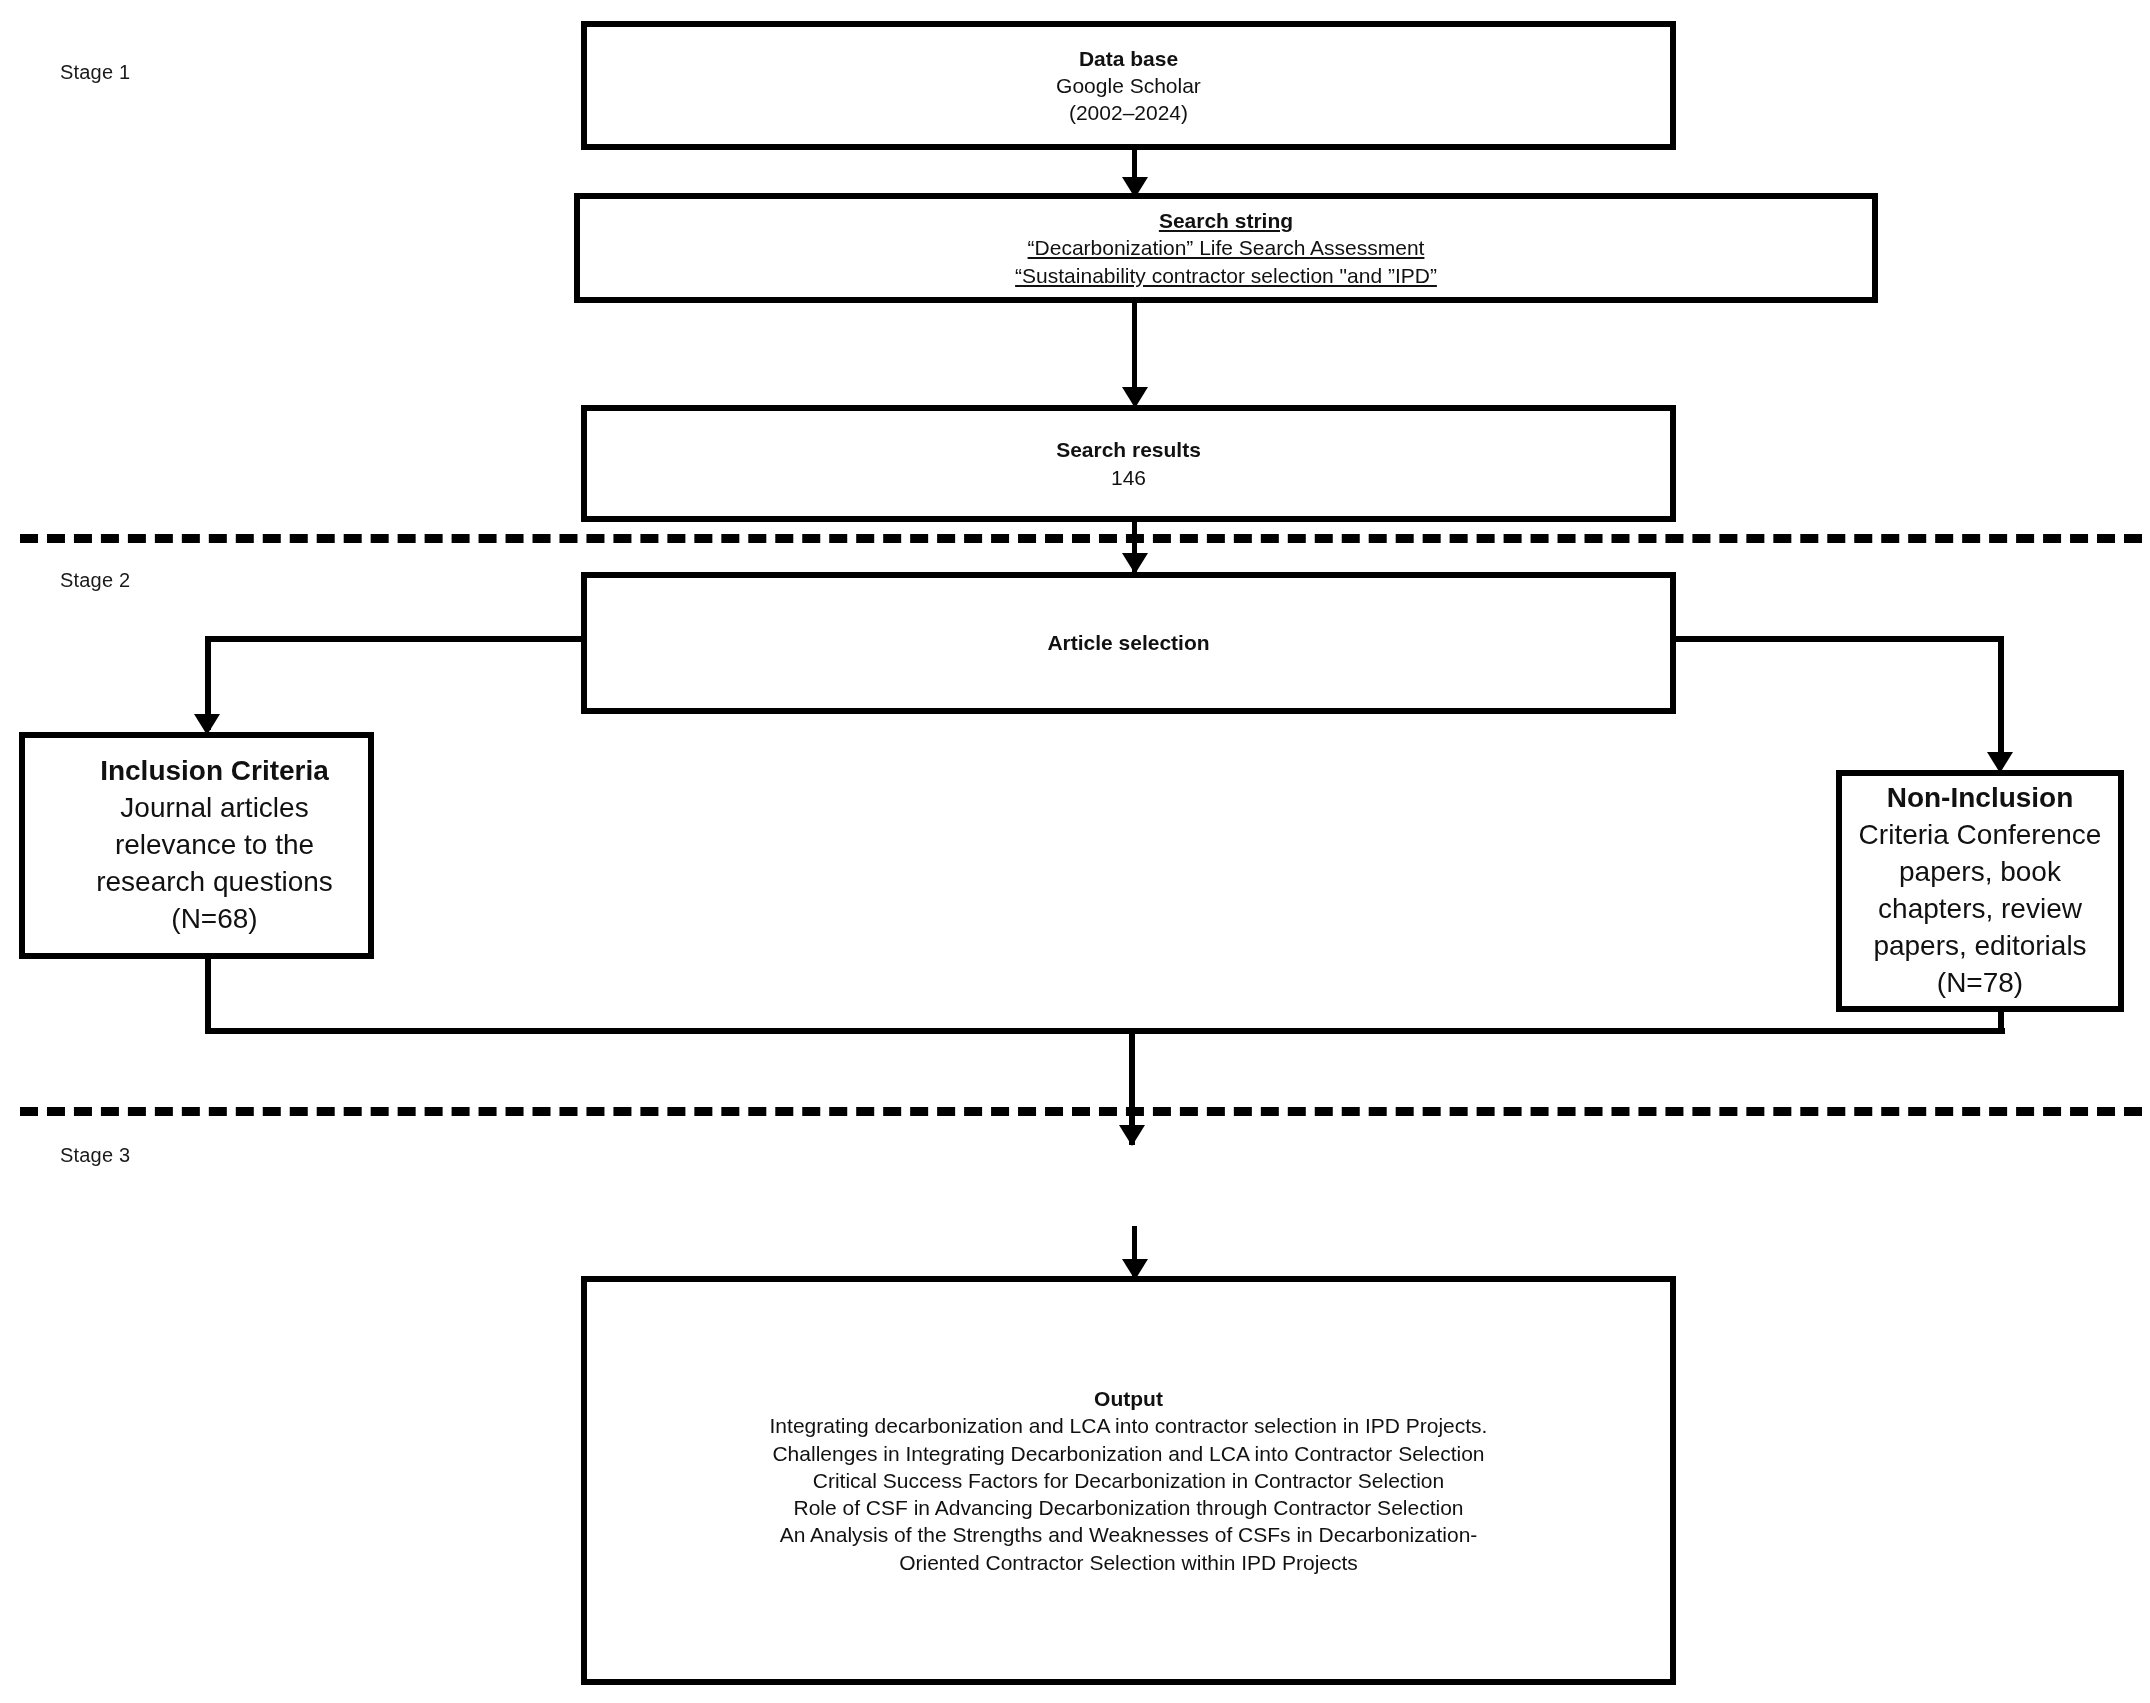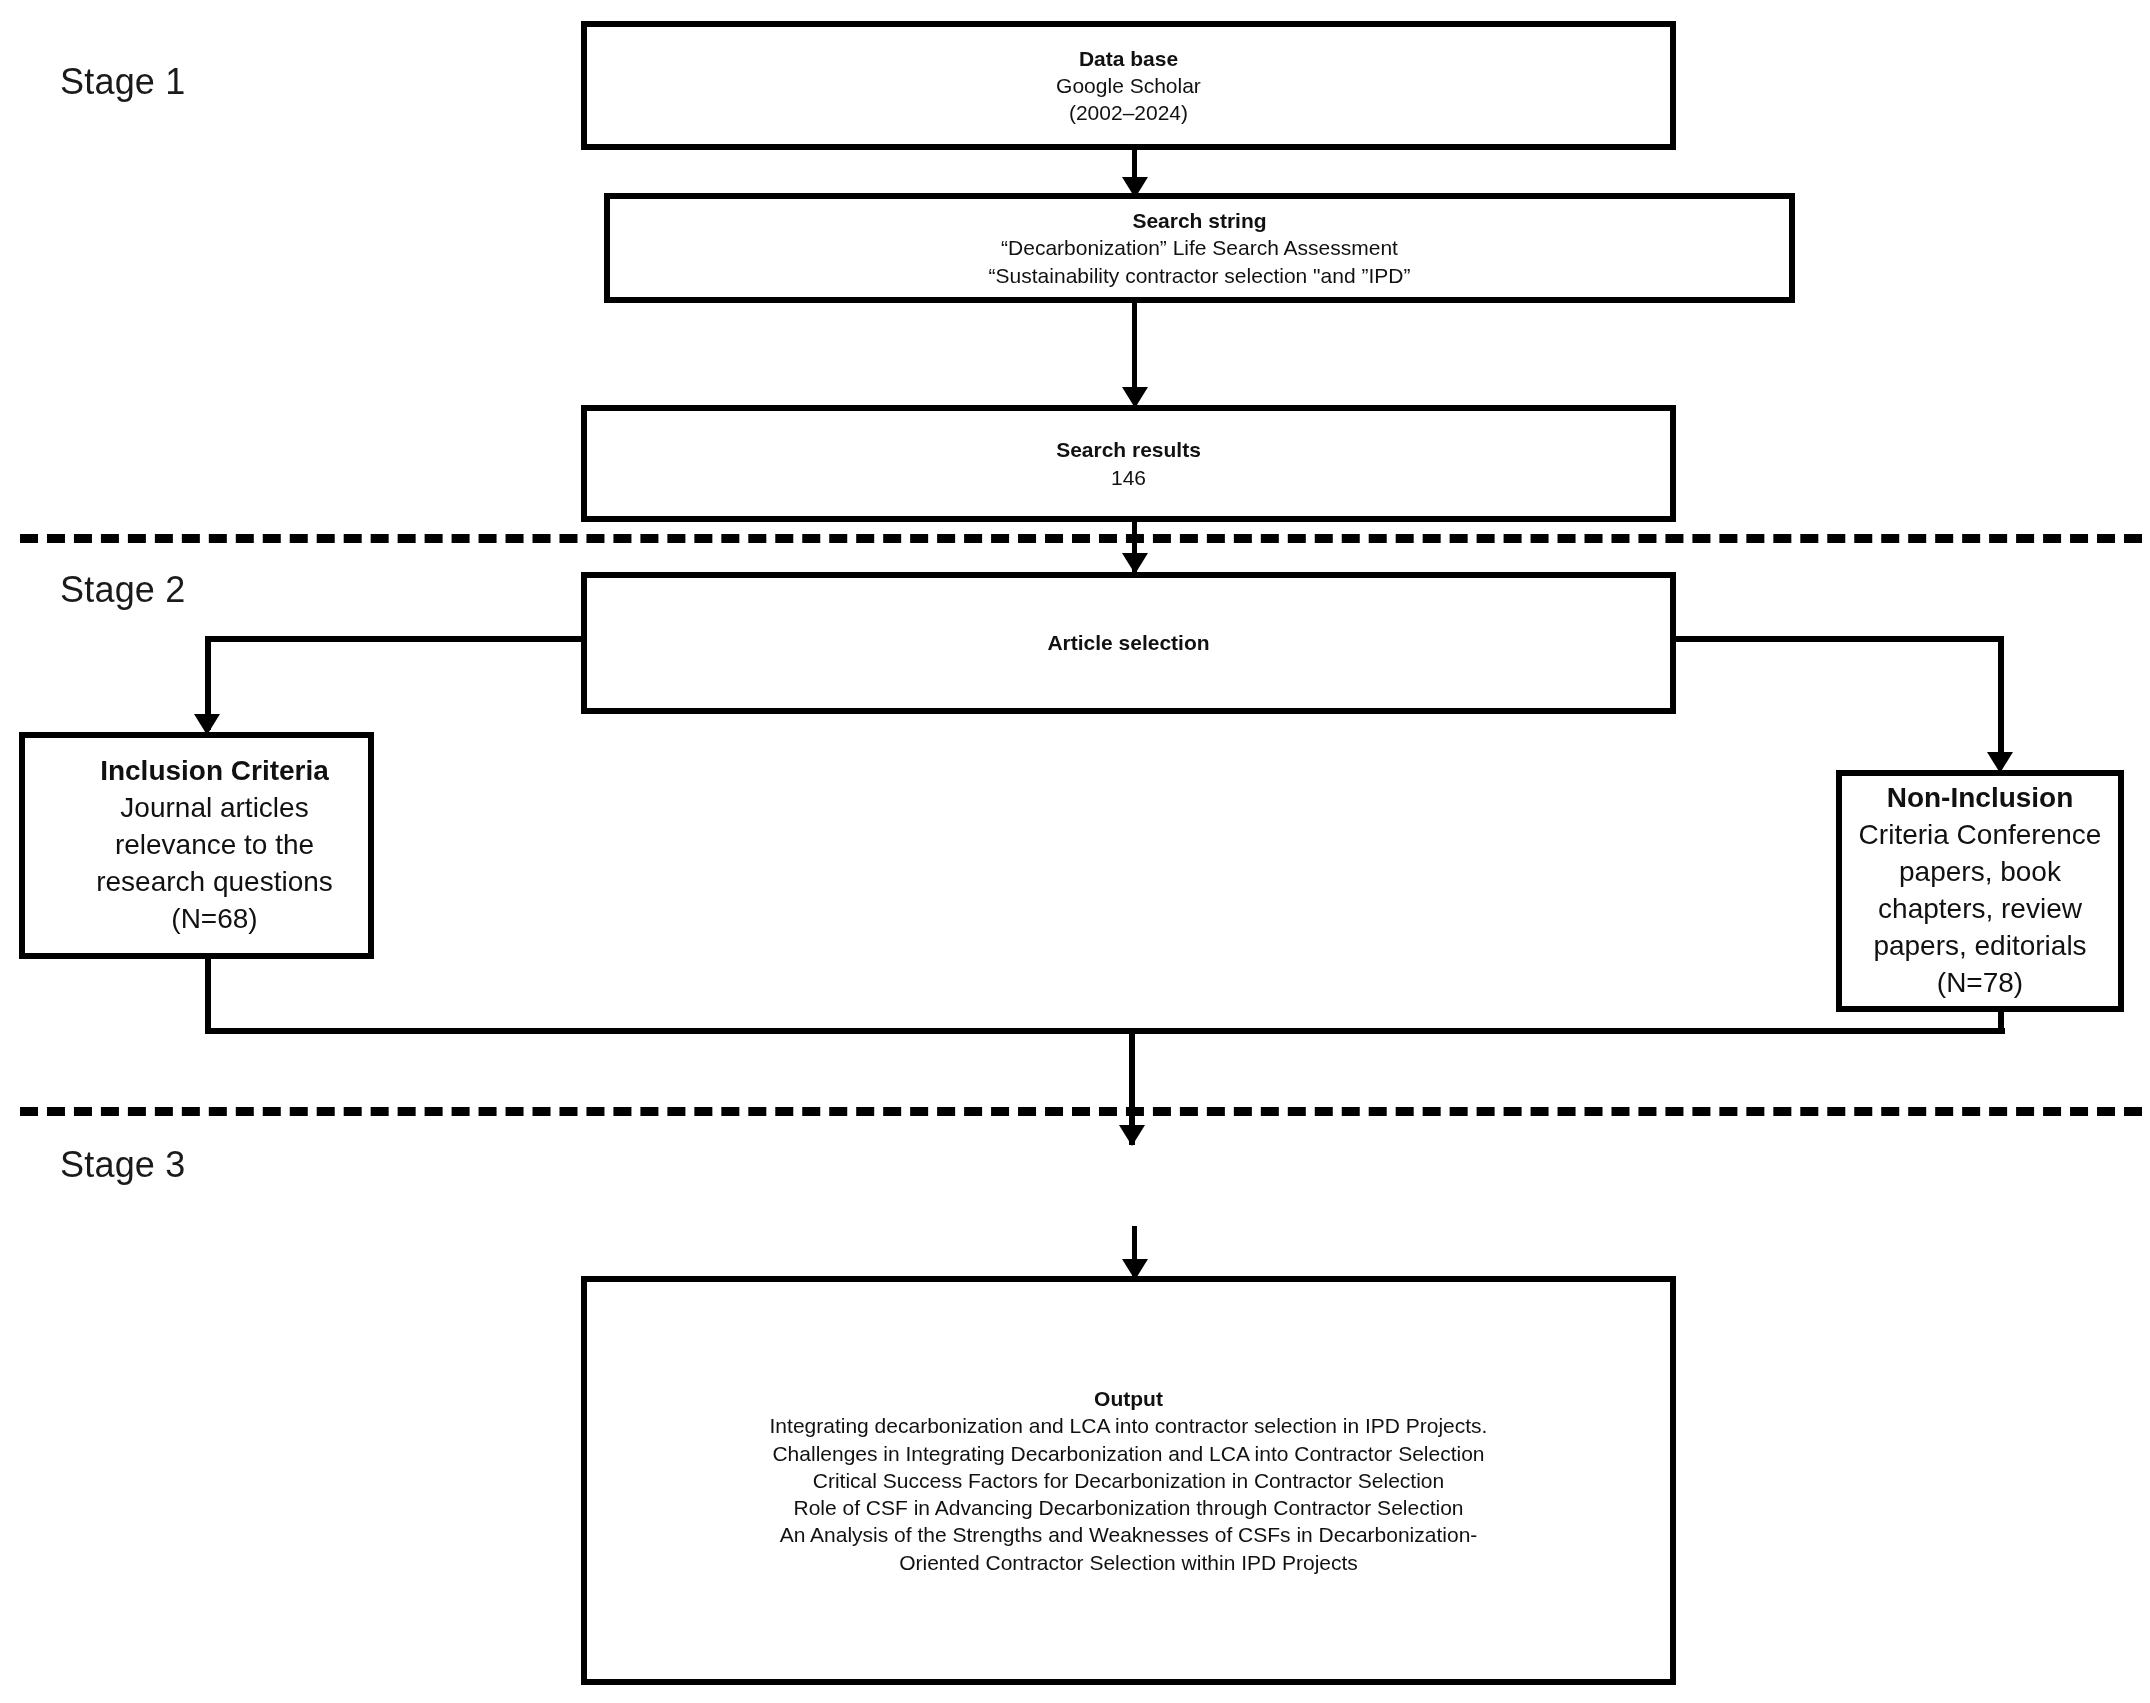--- a/index.html
+++ b/index.html
@@ -14,21 +14,21 @@
     position: relative;
     width: 2151px;
     height: 1704px;
     background: #ffffff;
     overflow: hidden;
   }
 
   
   .stage-label {
     position: absolute;
-    font-size: 36px;
+    font-size: 20px;
     color: #1a1a1a;
     font-weight: 400;
     white-space: nowrap;
     letter-spacing: 0.2px;
   }
 
   
   .box {
     position: absolute;
     box-sizing: border-box;
@@ -133,21 +133,21 @@
 
   <div class="vline" style="left:1132px; top:1226px; height:60px;"></div>
   <div class="arrowhead" style="left:1122px; top:1259px;"></div>
 
   <div class="box" style="left:581px; top:21.3px; width:1095px; height:129px;">
     <div class="ttl">Data base</div>
     <div class="ln">Google Scholar</div>
     <div class="ln">(2002–2024)</div>
   </div>
 
-  <div class="box" style="left:604px; top:193px; width:1191px; height:110px;">
+  <div class="box" style="left:574px; top:193px; width:1304px; height:110px;text-decoration:underline;">
     <div class="ttl">Search string</div>
     <div class="ln">“Decarbonization” Life Search Assessment</div>
     <div class="ln">“Sustainability  contractor selection "and ”IPD”</div>
   </div>
 
   <div class="box" style="left:581px; top:405px; width:1095px; height:117px;">
     <div class="ttl">Search results</div>
     <div class="ln">146</div>
   </div>
 

